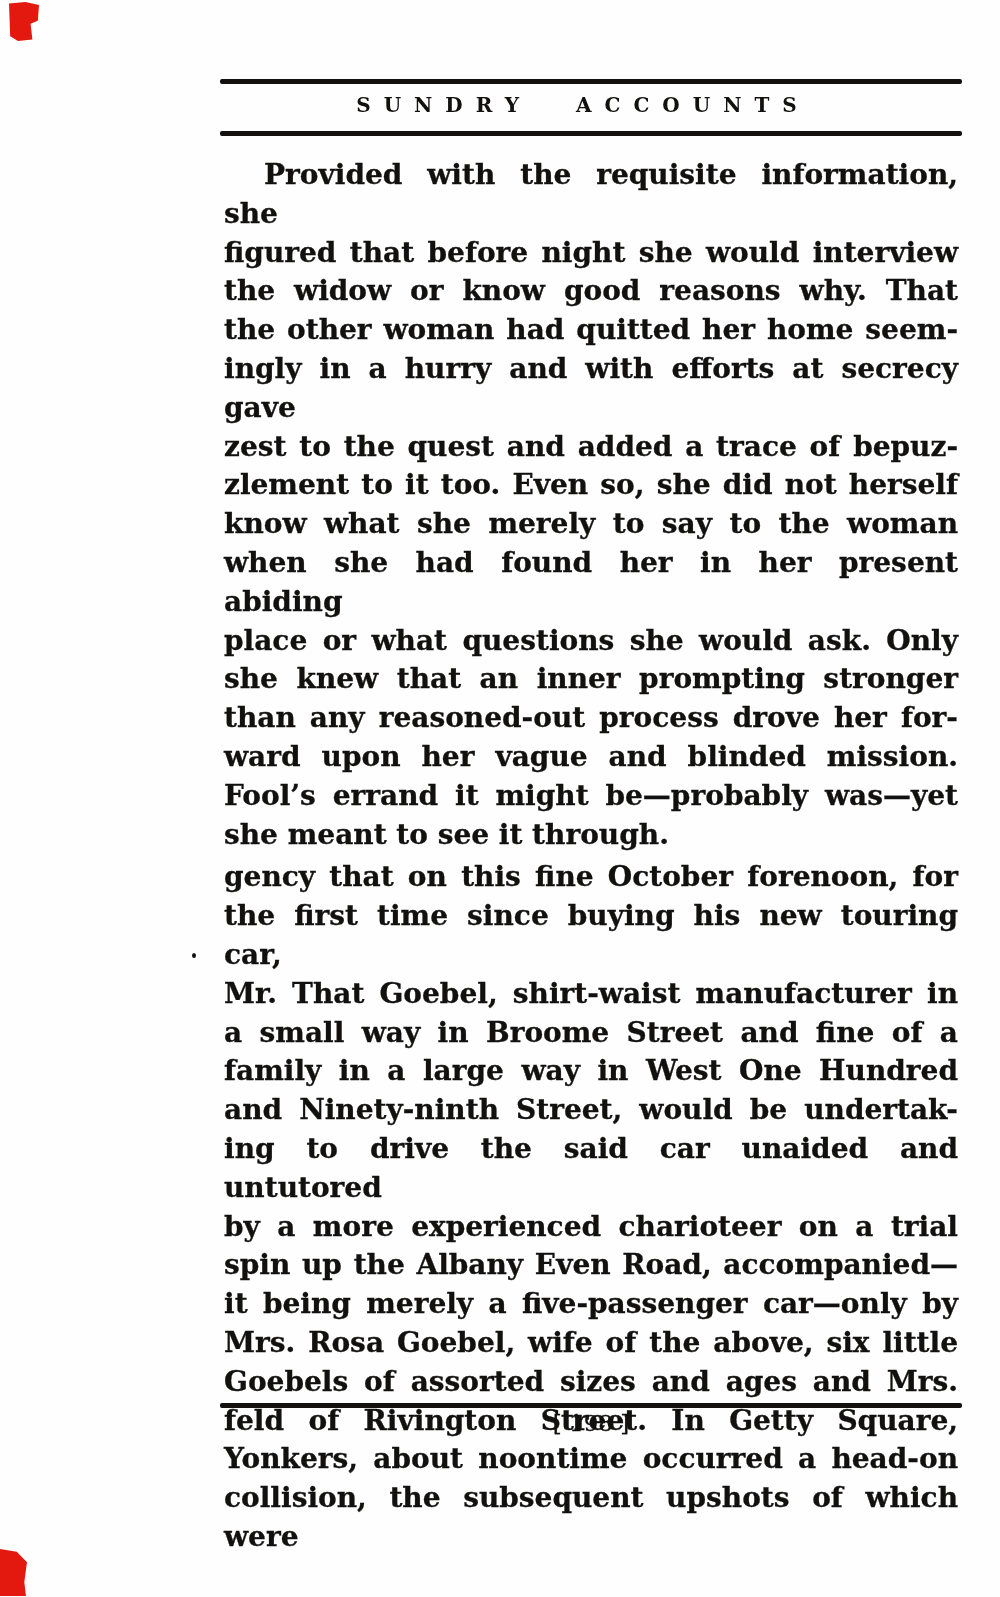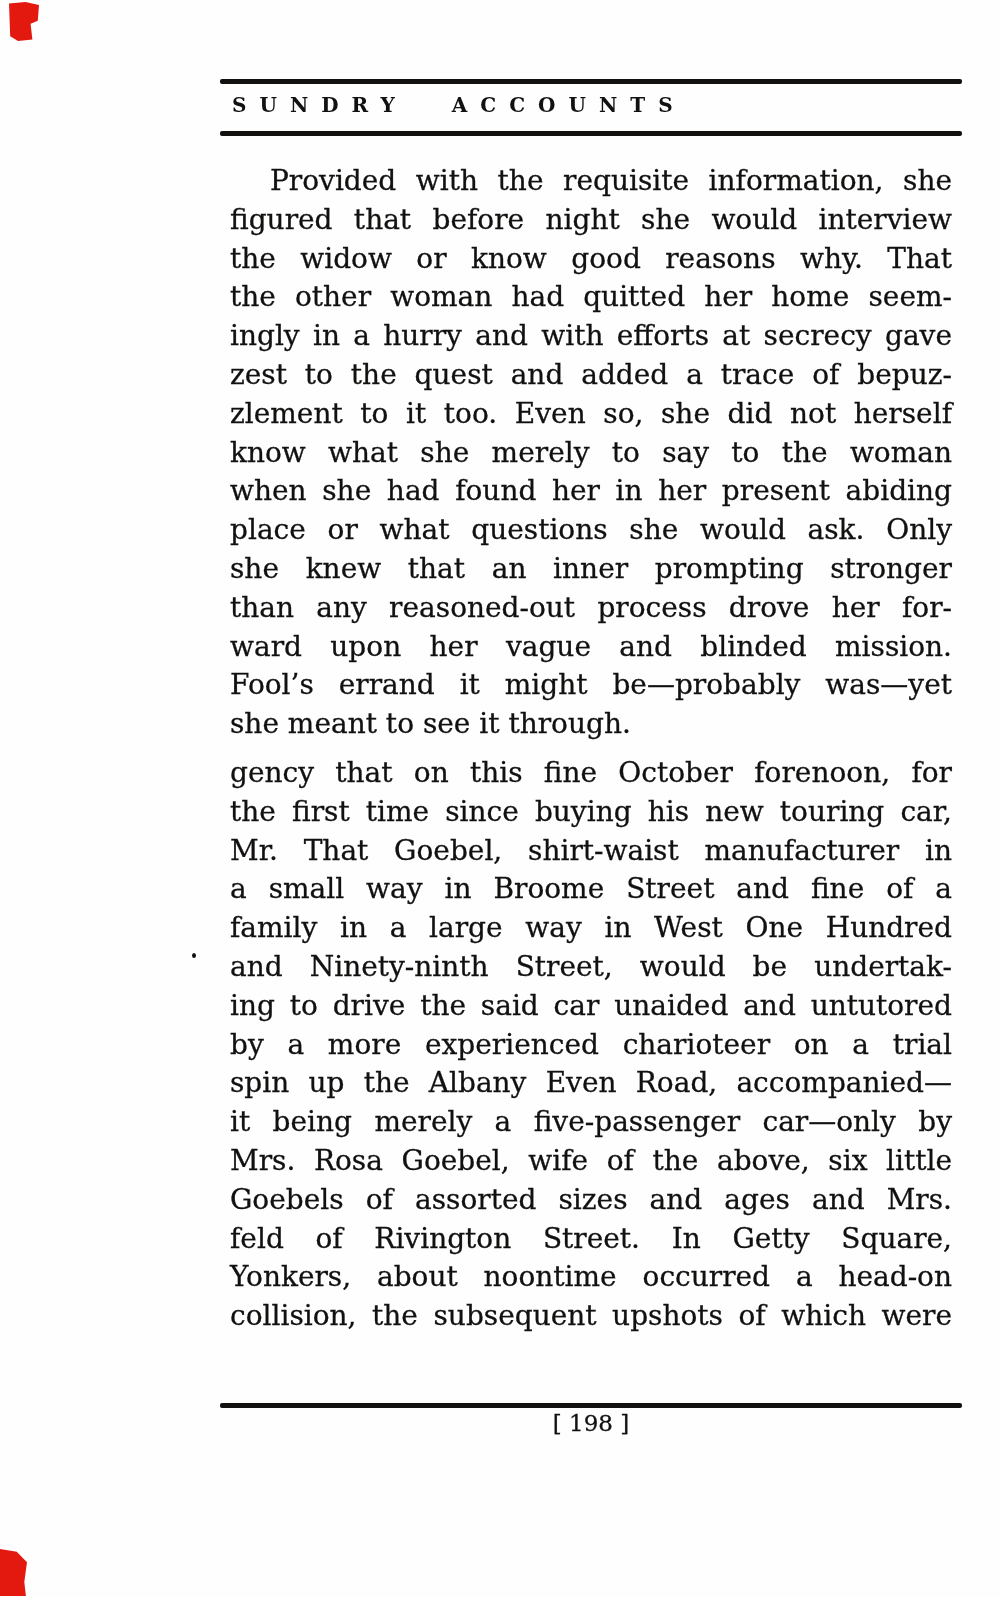--- a/index.html
+++ b/index.html
@@ -32,38 +32,38 @@
     left: 220px; width: 742px; height: 5px;
     background: #121110;
     border-radius: 2px;
   }
   .rule-top    { top: 79px; }
   .rule-bottom { top: 131px; }
   .rule-footer { top: 1403px; }
 
   .header-title {
     position: absolute;
-    top: 93px; left: 232px; width: 742px;
-    text-align: left;
+    top: 93px; left: 212px; width: 742px;
+    text-align: center;
     font-size: 20px;
     font-weight: bold;
     letter-spacing: 13px;
     word-spacing: 24px;
     white-space: nowrap;
   }
 
   
   .body-text {
     position: absolute;
     top: 152px; left: 220px; width: 742px;
     font-size: 28px;
     line-height: 38.8px;
     -webkit-text-stroke: 0.3px currentColor;
   }
-  .paragraph { margin: 10px; }
+  .paragraph { margin: 4px; font-weight: bold; }
   .line {
     text-align: justify;
     text-align-last: justify;
     white-space: normal;
   }
   .line.indent  { text-indent: 40px; }
   .line.no-just { text-align-last: left; }
 
   
   .page-number {

